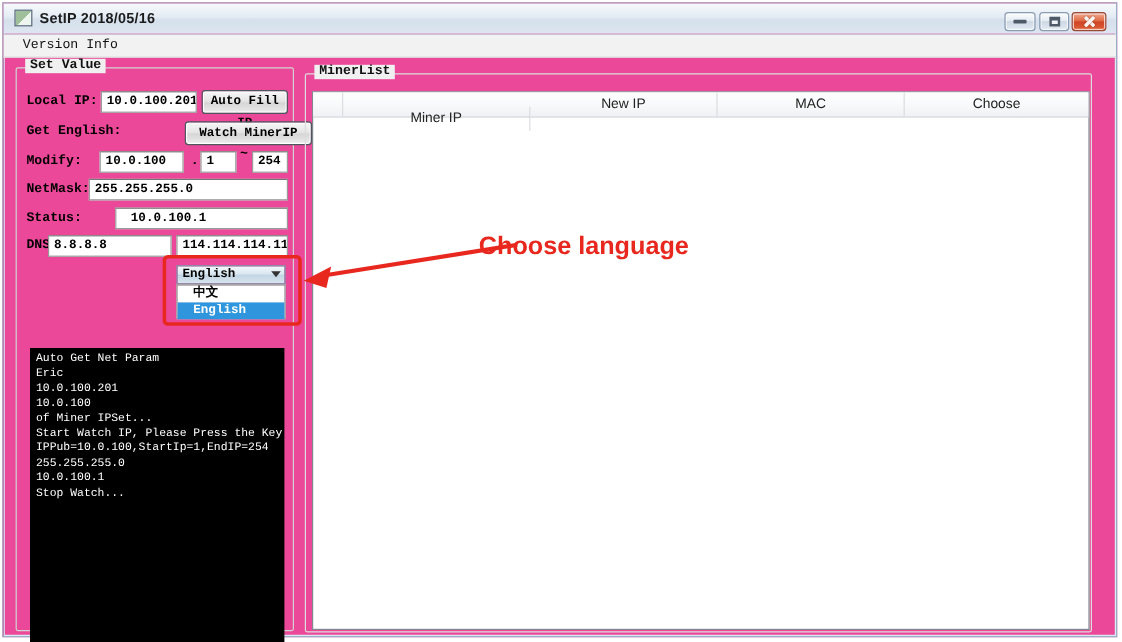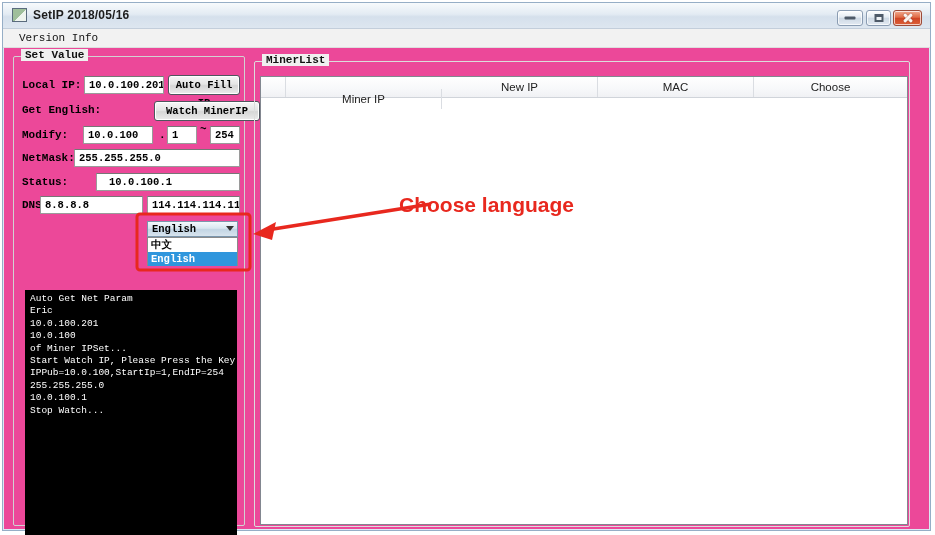--- a/index.html
+++ b/index.html
@@ -112,21 +112,21 @@
   .combo-arrow {
     position:absolute; right:3px; top:4px; width:0; height:0;
     border-left:4px solid transparent; border-right:4px solid transparent;
     border-top:5px solid #333;
   }
   .combo-list {
     position:absolute; left:144px; top:234px; width:91px; height:29px;
     background:#fff; border:1px solid #8a8a8a; z-index:5;
     font-family:"Liberation Mono", monospace; font-size:10.5px; font-weight:bold;
   }
-  .combo-option { height:14px; line-height:14px; padding-left:3px; color:#000; white-space:nowrap; }
+  .combo-option { height:14px; line-height:14px; padding-left:13px; color:#000; white-space:nowrap; }
   .combo-option.selected { background:#2f96dd; color:#fff; }
 
   
   .minertable {
     position:absolute; left:257px; top:73px; width:648px; height:449px;
     background:#fff; border:1px solid #828790;
   }
   .minertable-header {
     position:absolute; left:0; top:0; width:100%; height:21px; display:flex;
     background:linear-gradient(#ffffff,#f7f8fa 60%,#f0f1f4);

